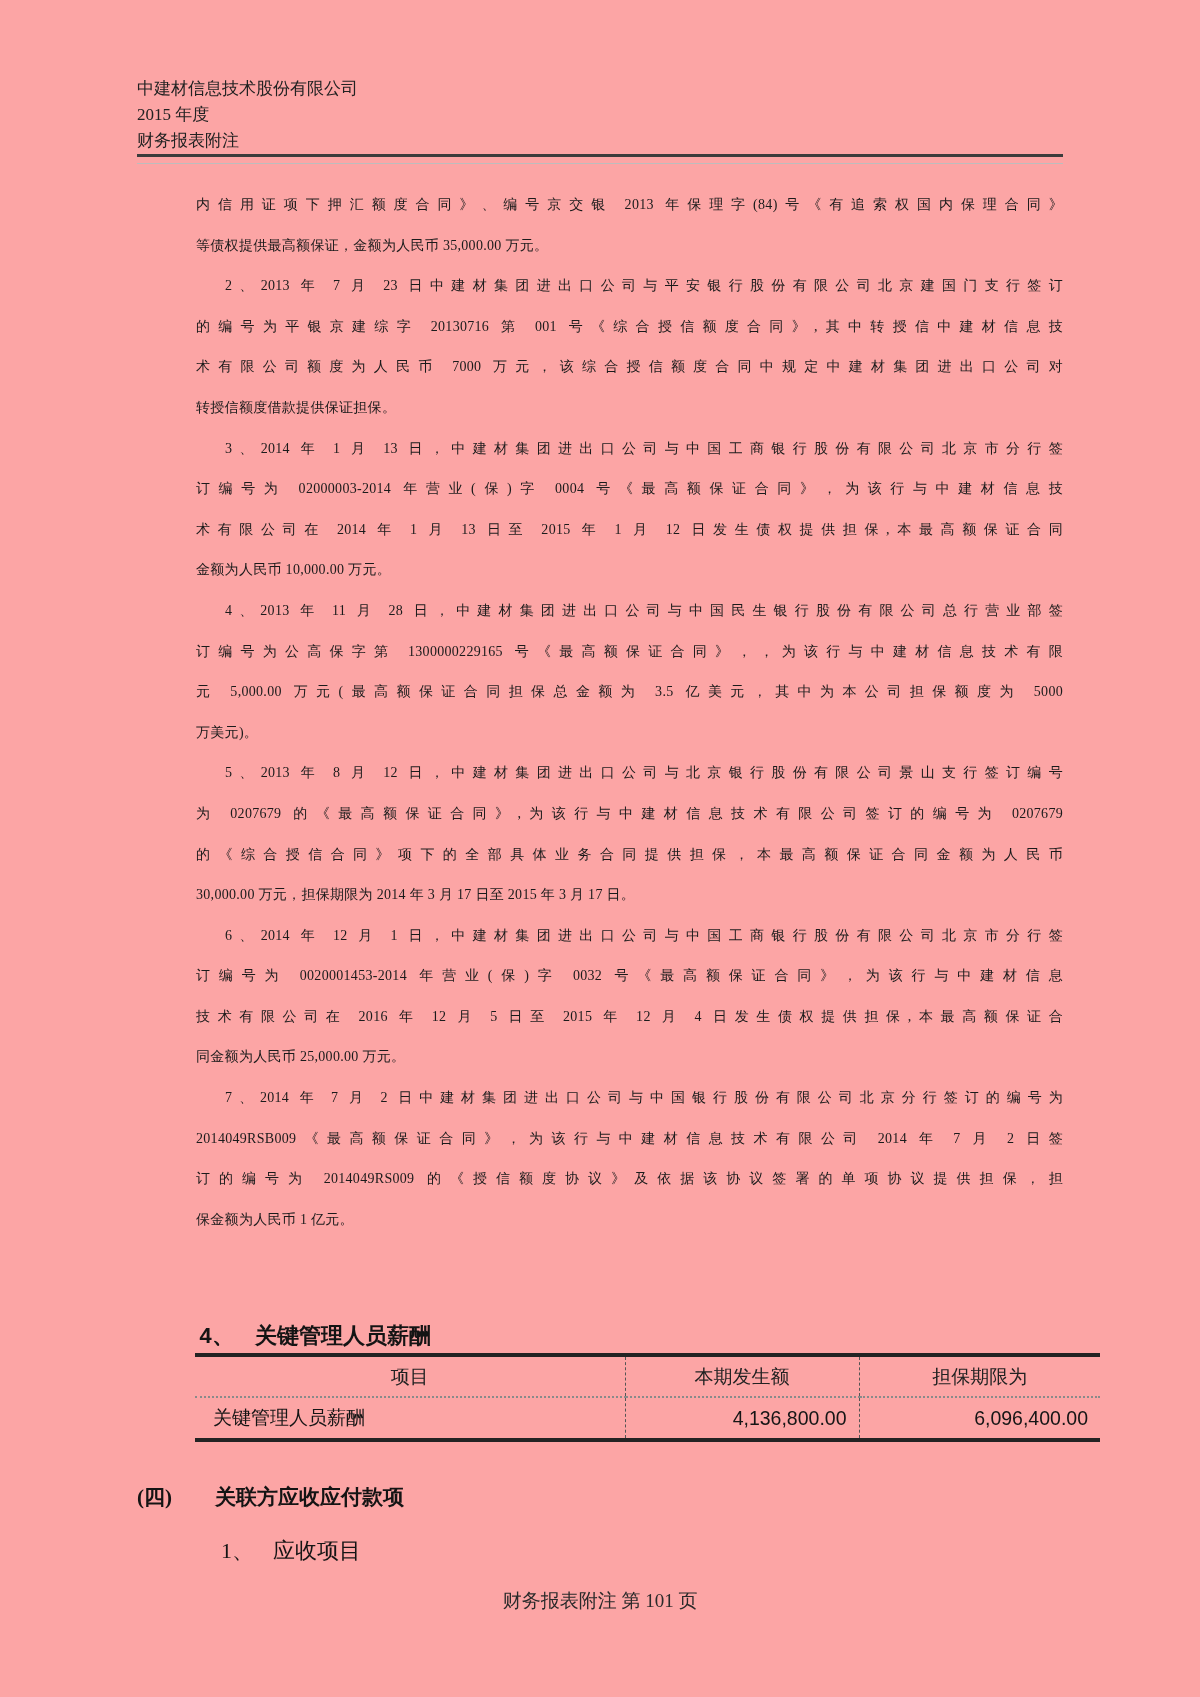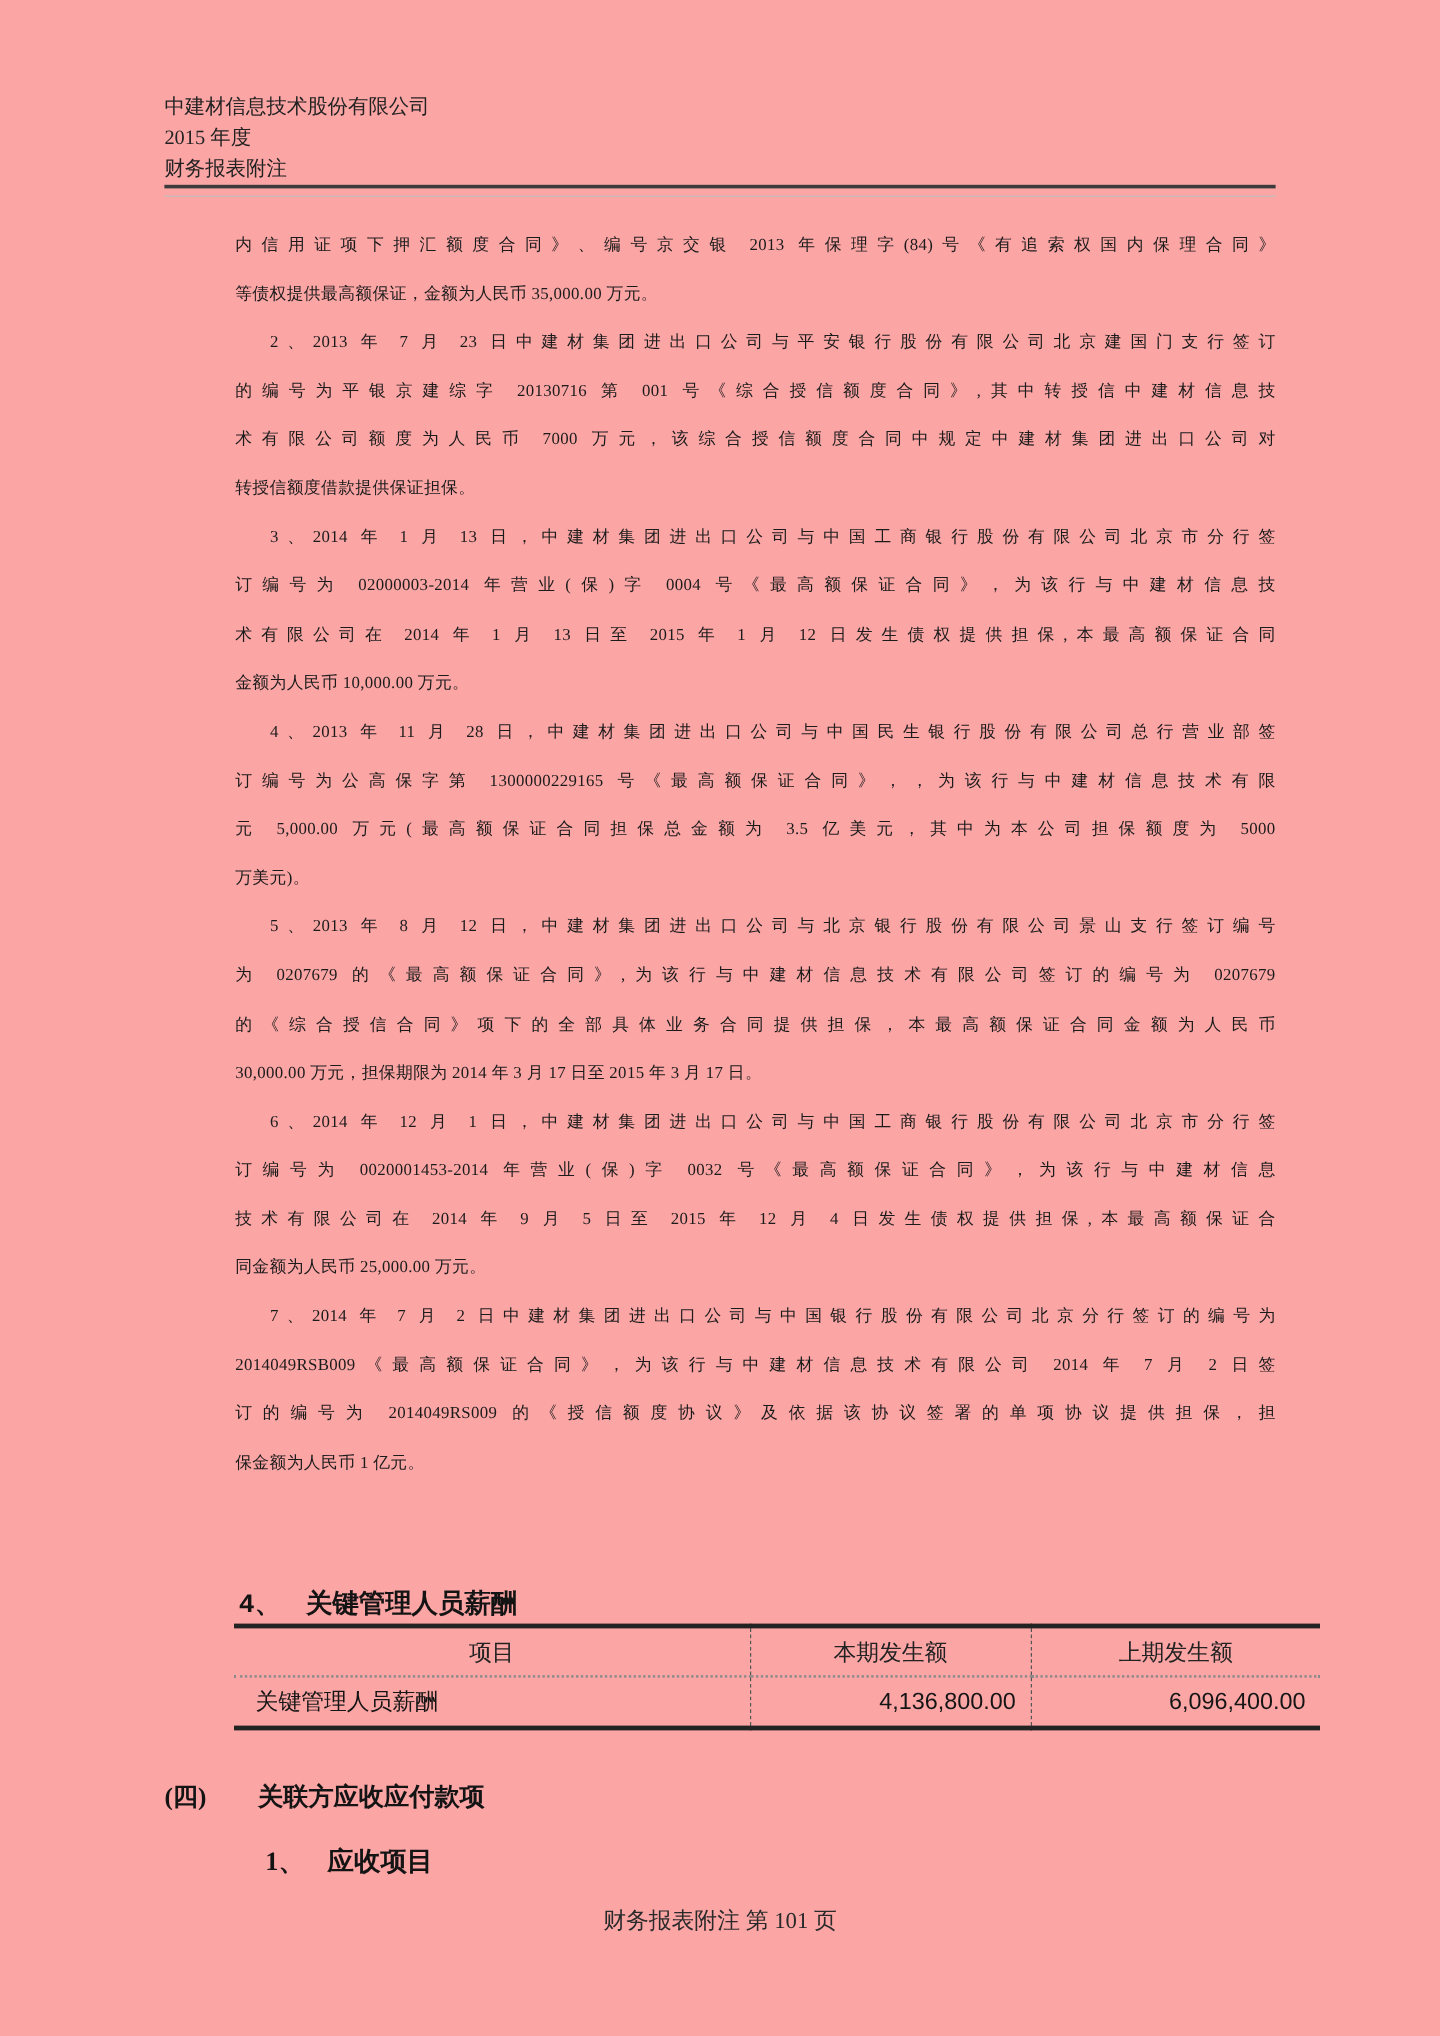--- a/index.html
+++ b/index.html
@@ -77,21 +77,21 @@
     font-size:19.5px;
   }
   
   .h-si4{
     position:absolute;left:137px;top:1483px;
     font-size:21px;font-weight:bold;color:#141414;white-space:nowrap;
   }
   .h-si4 .num{display:inline-block;min-width:78px;}
   .h-sub1{
     position:absolute;left:221px;top:1536px;
-    font-size:22px;font-weight:bold;color:#141414;white-space:nowrap;
+    font-size:22px;font-weight:normal;color:#141414;white-space:nowrap;
   }
   .h-sub1 .num{display:inline-block;min-width:52px;}
   
   .page-footer{
     position:absolute;left:0;top:1568px;width:1200px;
     text-align:center;font-size:19px;color:#2a2a2a;margin-top:20px;
   }
 </style>
 </head>
 <body>
@@ -142,21 +142,21 @@
       <div class="line mid">为 0207679 的《最高额保证合同》,为该行与中建材信息技术有限公司签订的编号为 0207679</div>
 
       <div class="line mid">的《综合授信合同》项下的全部具体业务合同提供担保，本最高额保证合同金额为人民币</div>
 
       <div class="line last">30,000.00 万元，担保期限为 2014 年 3 月 17 日至 2015 年 3 月 17 日。</div>
 
       <div class="line first">6、2014 年 12 月 1 日，中建材集团进出口公司与中国工商银行股份有限公司北京市分行签</div>
 
       <div class="line mid">订编号为 0020001453-2014 年营业(保)字 0032 号《最高额保证合同》，为该行与中建材信息</div>
 
-      <div class="line mid">技术有限公司在 2014 年 9 月 5 日至 2015 年 12 月 4 日发生债权提供担保,本最高额保证合</div>
+      <div class="line mid">技术有限公司在 2016 年 12 月 5 日至 2015 年 12 月 4 日发生债权提供担保,本最高额保证合</div>
 
       <div class="line last">同金额为人民币 25,000.00 万元。</div>
 
       <div class="line first">7、2014 年 7 月 2 日中建材集团进出口公司与中国银行股份有限公司北京分行签订的编号为</div>
 
       <div class="line mid">2014049RSB009《最高额保证合同》，为该行与中建材信息技术有限公司 2014 年 7 月 2 日签</div>
 
       <div class="line mid">订的编号为 2014049RS009 的《授信额度协议》及依据该协议签署的单项协议提供担保，担</div>
 
       <div class="line last">保金额为人民币 1 亿元。</div>
@@ -170,21 +170,21 @@
     <table>
       <colgroup>
           <col class="c1">
           <col class="c2">
           <col class="c3">
         </colgroup>
       <thead>
         <tr>
           <th>项目</th>
           <th>本期发生额</th>
-          <th>上期发生额</th>
+          <th>担保期限为</th>
         </tr>
       </thead>
       <tbody>
 
           <tr>
             <td class="c-item">关键管理人员薪酬</td>
             <td class="c-num">4,136,800.00</td>
             <td class="c-num">6,096,400.00</td>
           </tr>
         </tbody>

